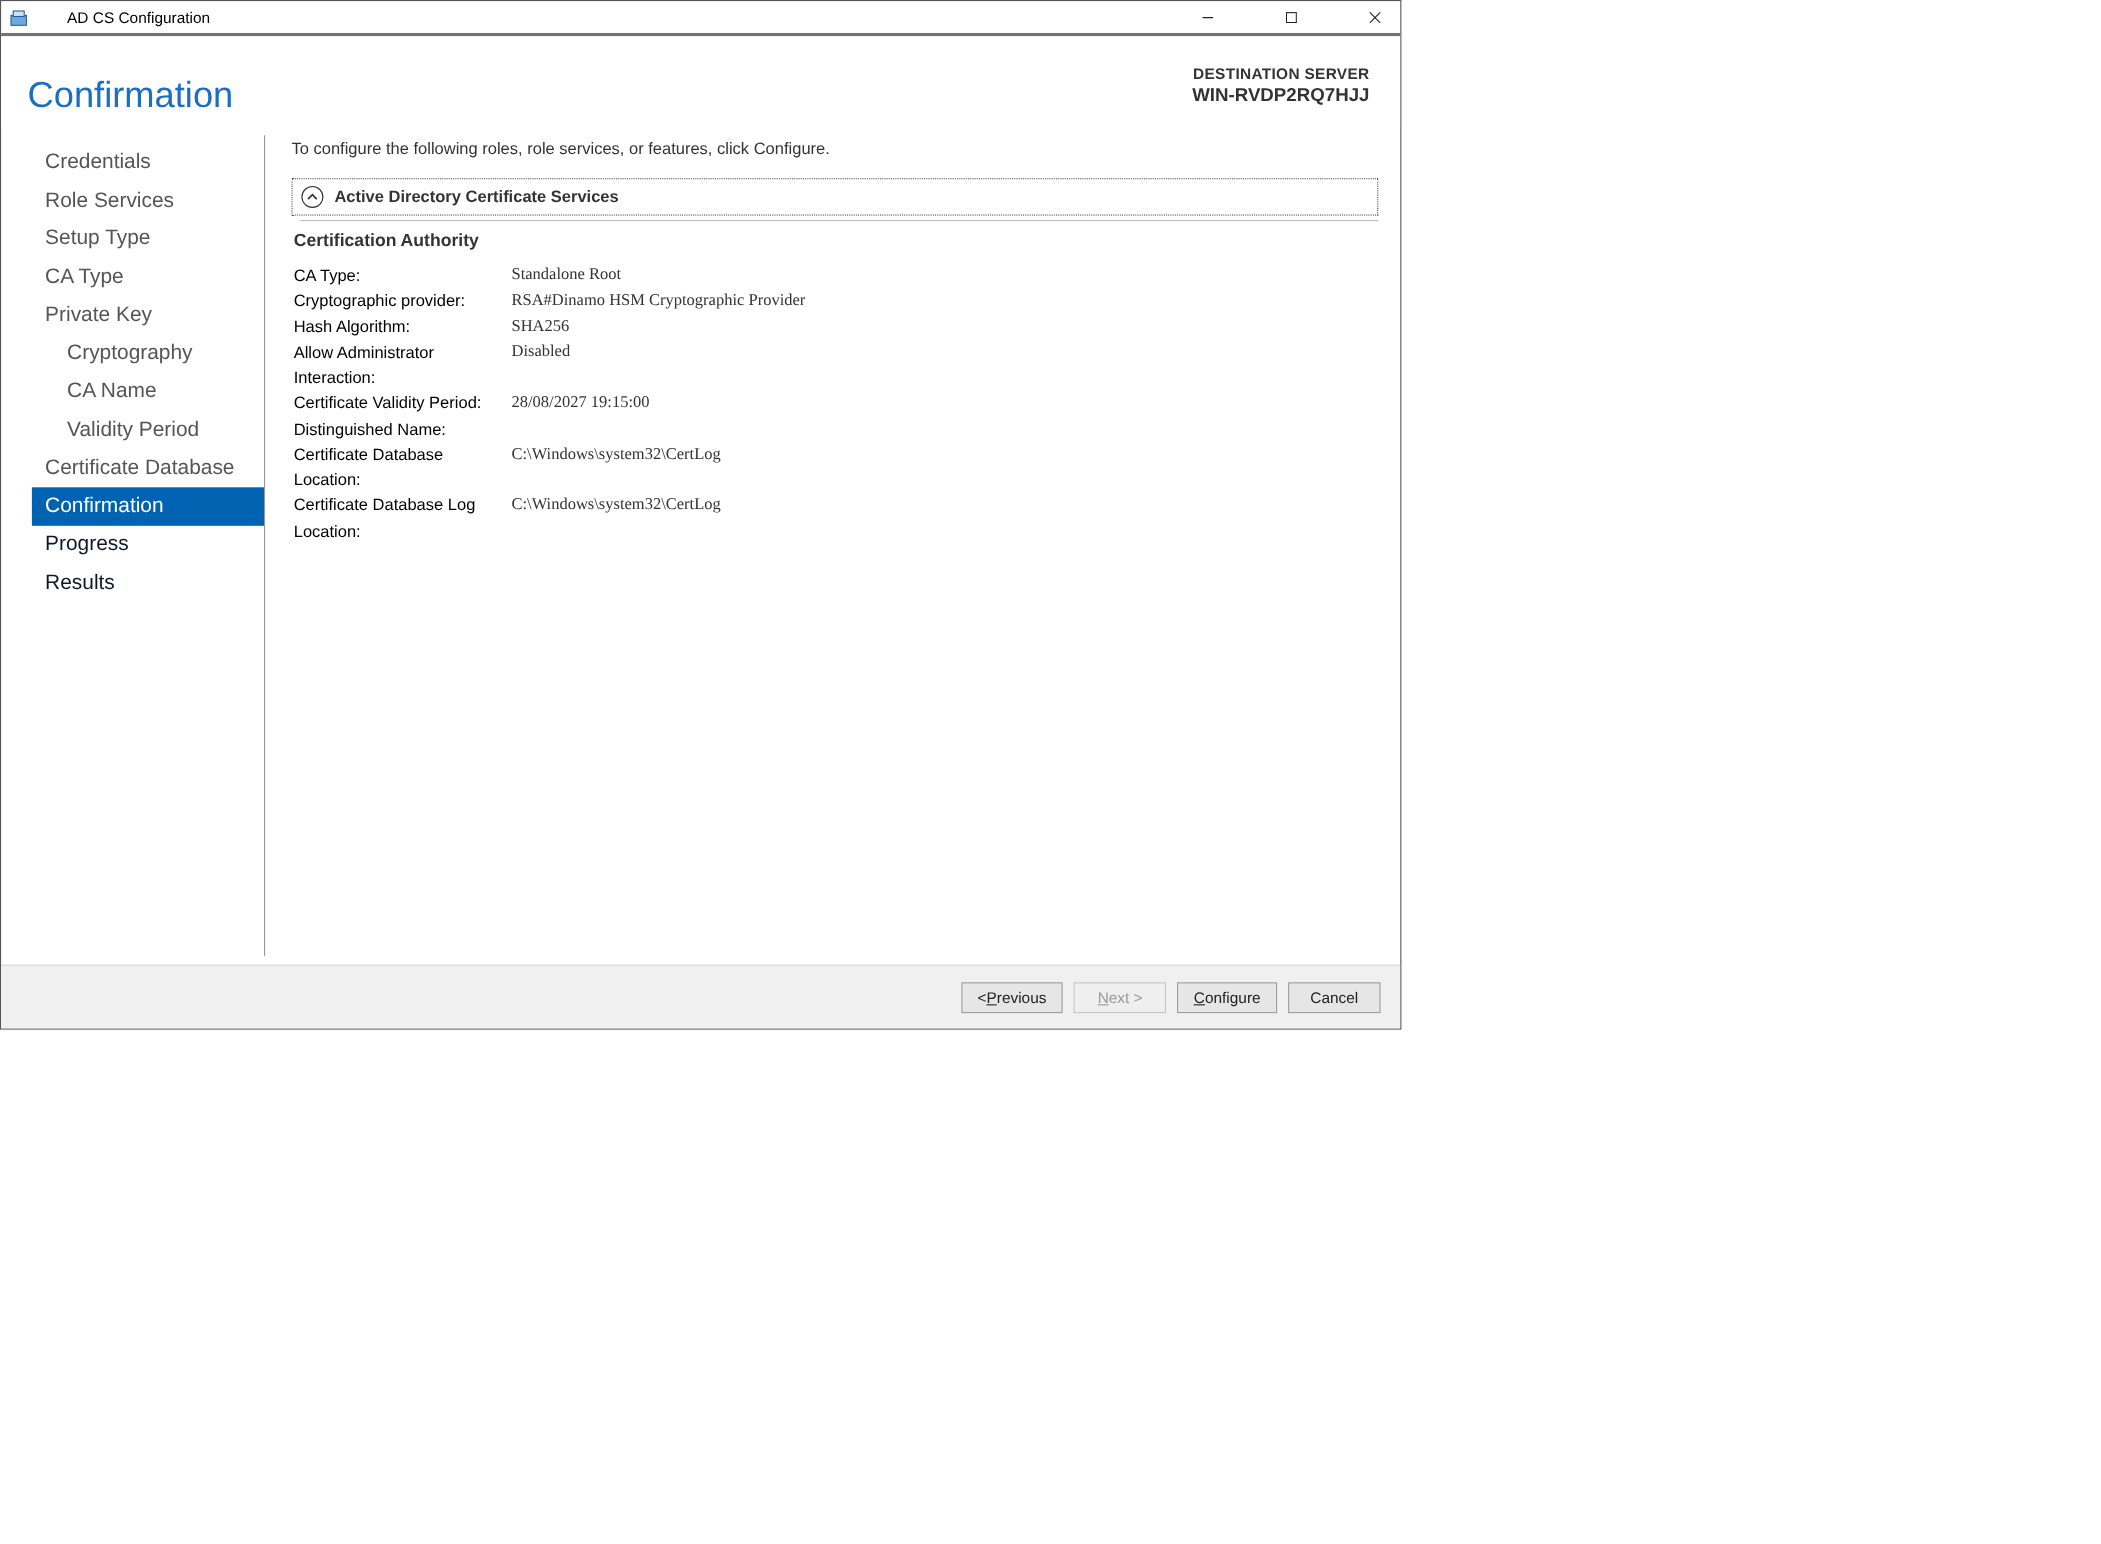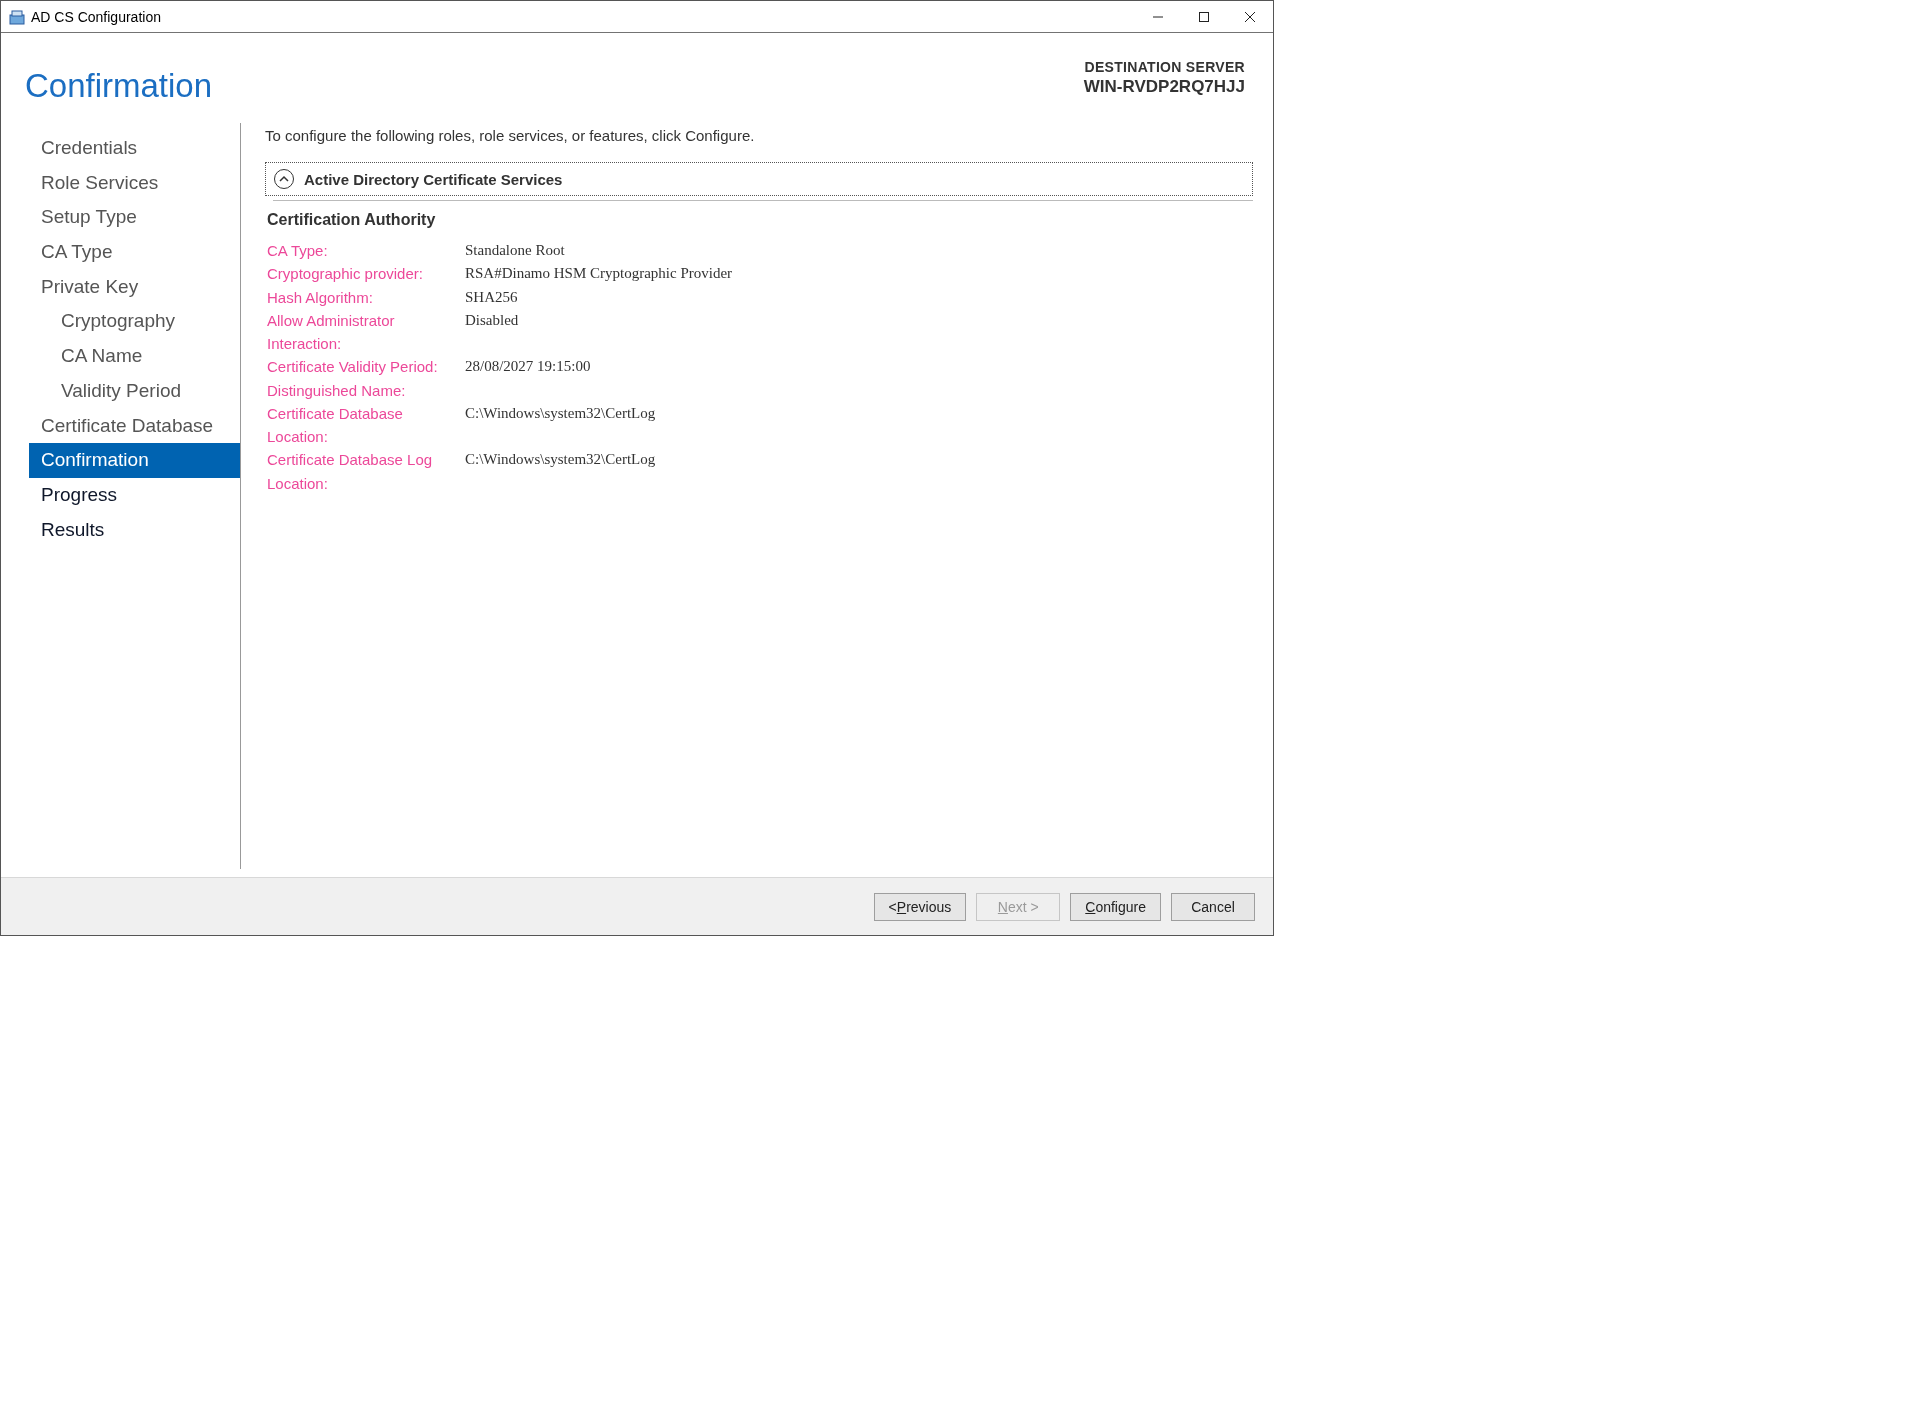--- a/index.html
+++ b/index.html
@@ -12,22 +12,23 @@
     overflow: hidden;
     display: flex;
     flex-direction: column;
   }
   
   .titlebar {
     height: 32px;
     display: flex;
     align-items: center;
     padding-left: 8px;
-    border-bottom: 1px solid #737373;
+    border-bottom: 3px solid #737373;
     font-size: 14px;
+    gap: 30px;
   }
   .titlebar .app-icon {
     width: 16px; height: 16px; margin-right: 6px;
     display: inline-flex; align-items:center; justify-content:center;
   }
   .titlebar .title { flex: 0 0 auto; }
   .titlebar .spacer { flex: 1; }
   .winbtn {
     width: 46px; height: 32px;
     display: flex; align-items: center; justify-content: center;
@@ -120,21 +121,21 @@
     border: none;
     border-top: 1px solid #bbb;
     margin: 0 0 10px 8px;
   }
   .section-title {
     font-weight: 700;
     font-size: 16px;
     margin: 8px 0 10px 2px;
   }
   .kv { display:flex; font-size: 15px; line-height: 1.55; }
-  .kv .k { width: 198px; flex-shrink: 0; color:#ec4899; margin-left:2px;}
+  .kv .k { width: 198px; flex-shrink: 0; color:#000000; margin-left:2px;}
   .kv .v { flex: 1; color:#333;font-family:Liberation Serif, serif; }
 
   
   .footer {
     height: 58px;
     background: #f0f0f0;
     border-top: 1px solid #d8d8d8;
     display: flex;
     align-items: center;
     justify-content: flex-end;

